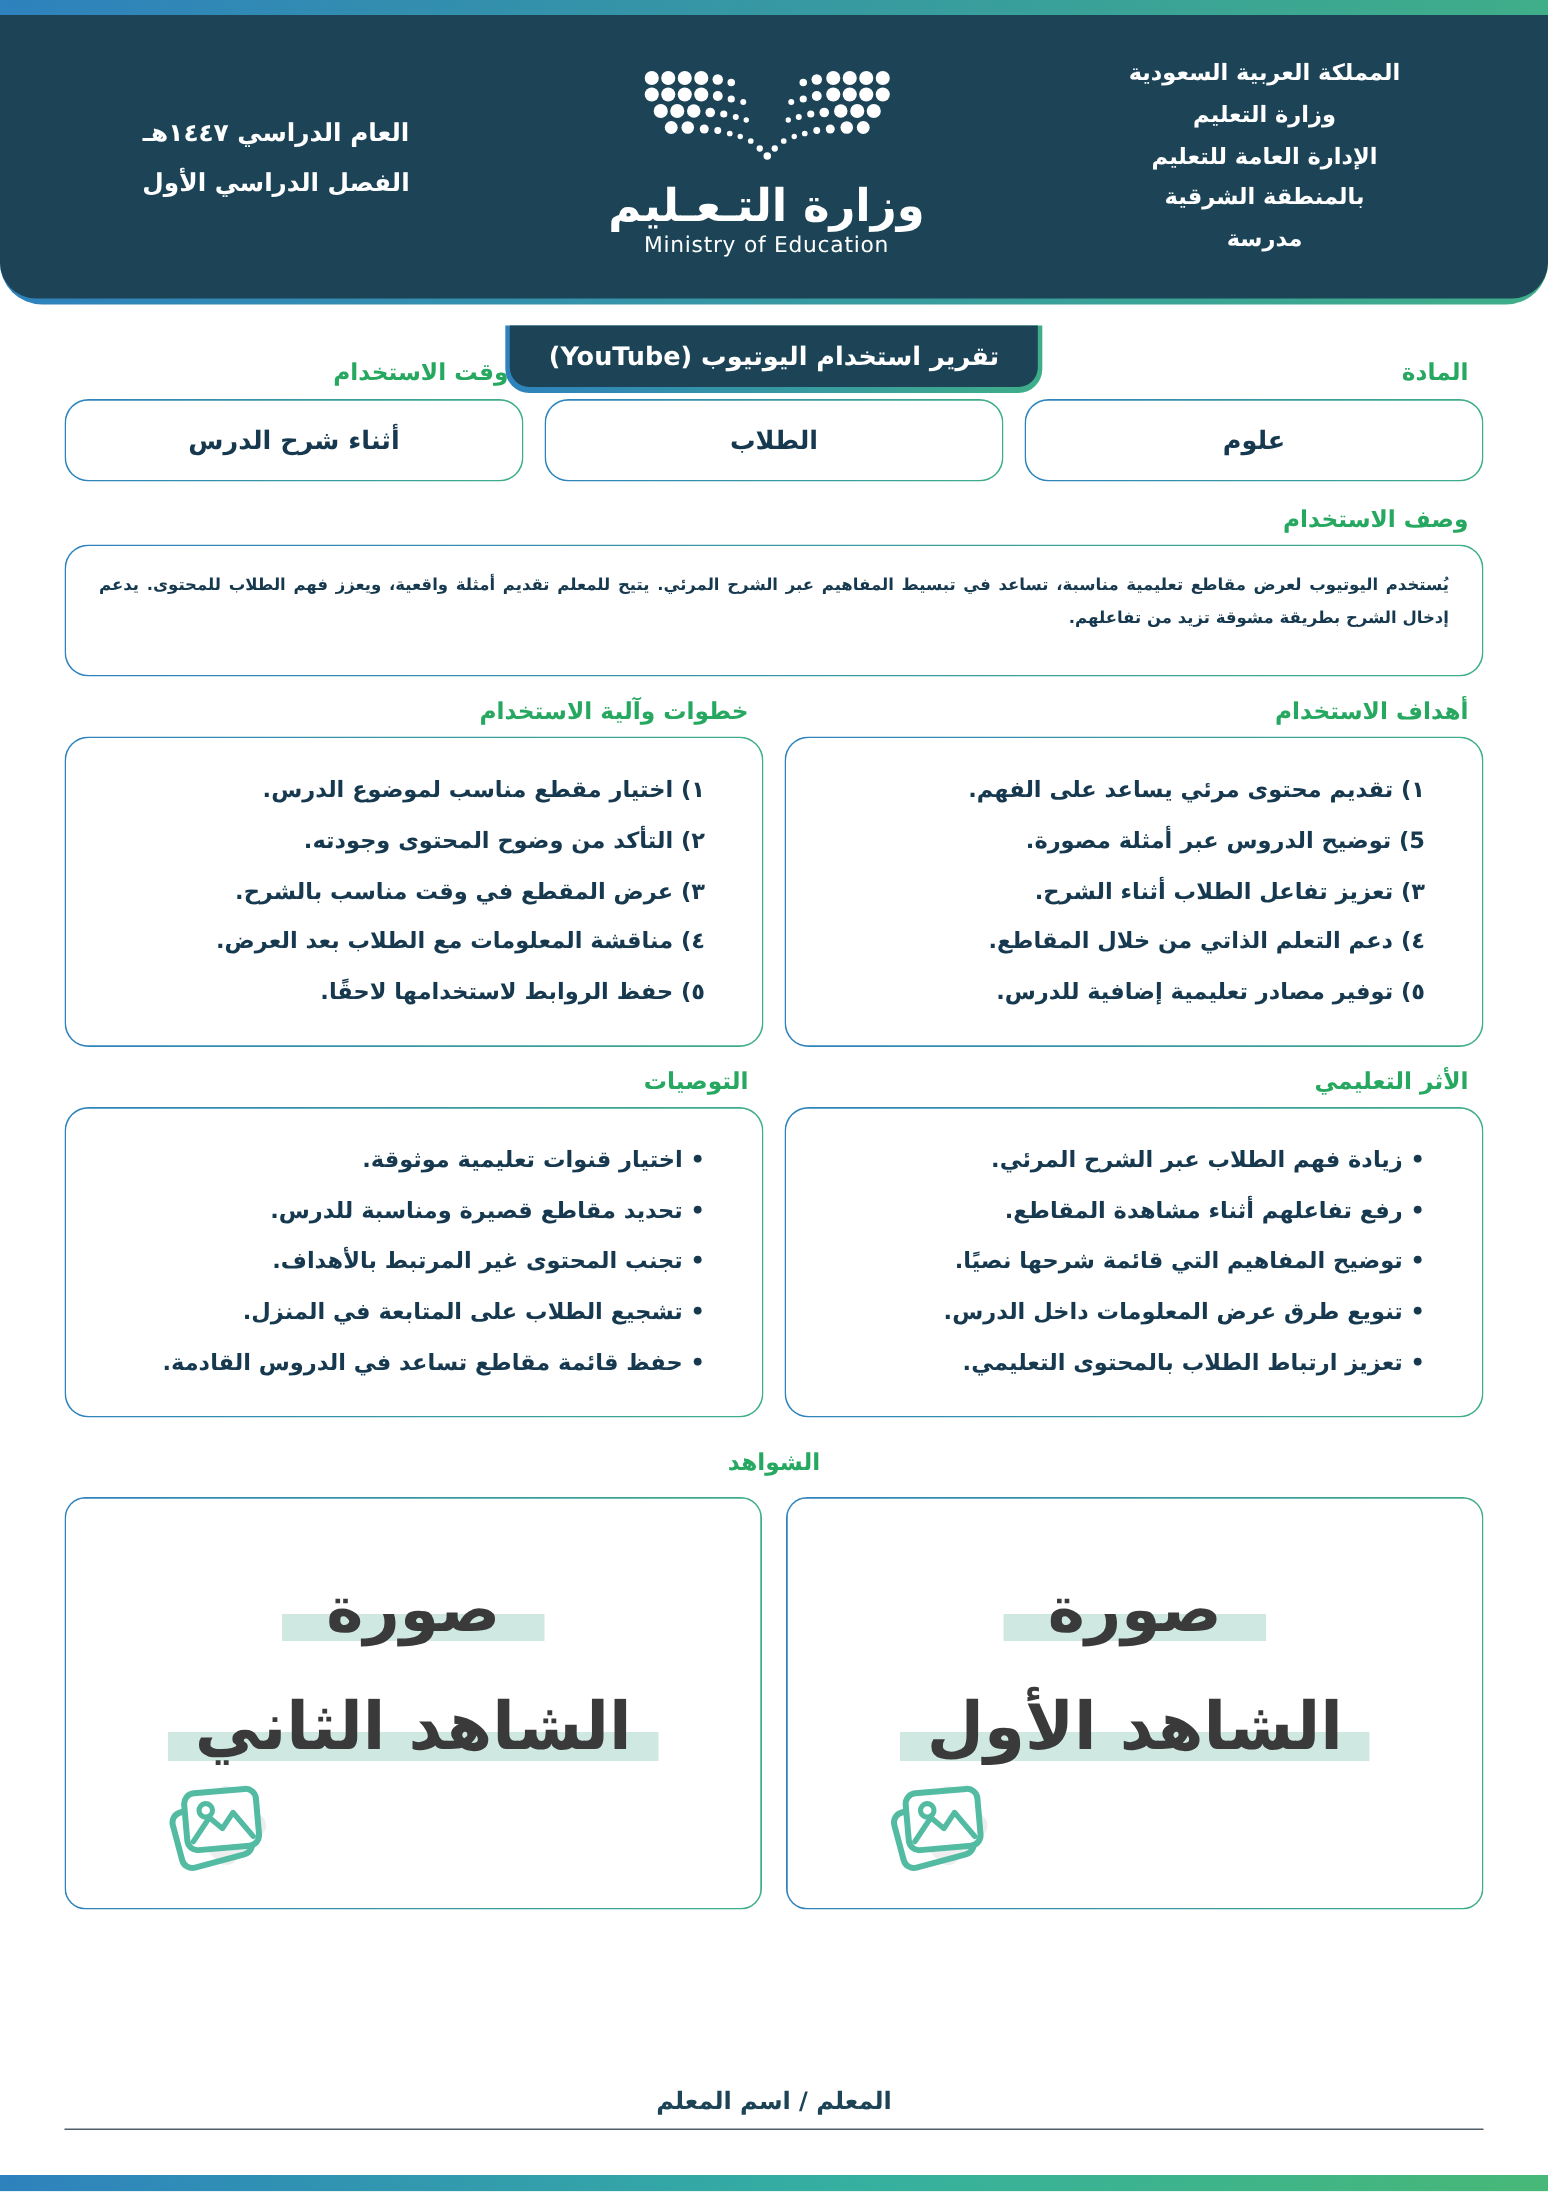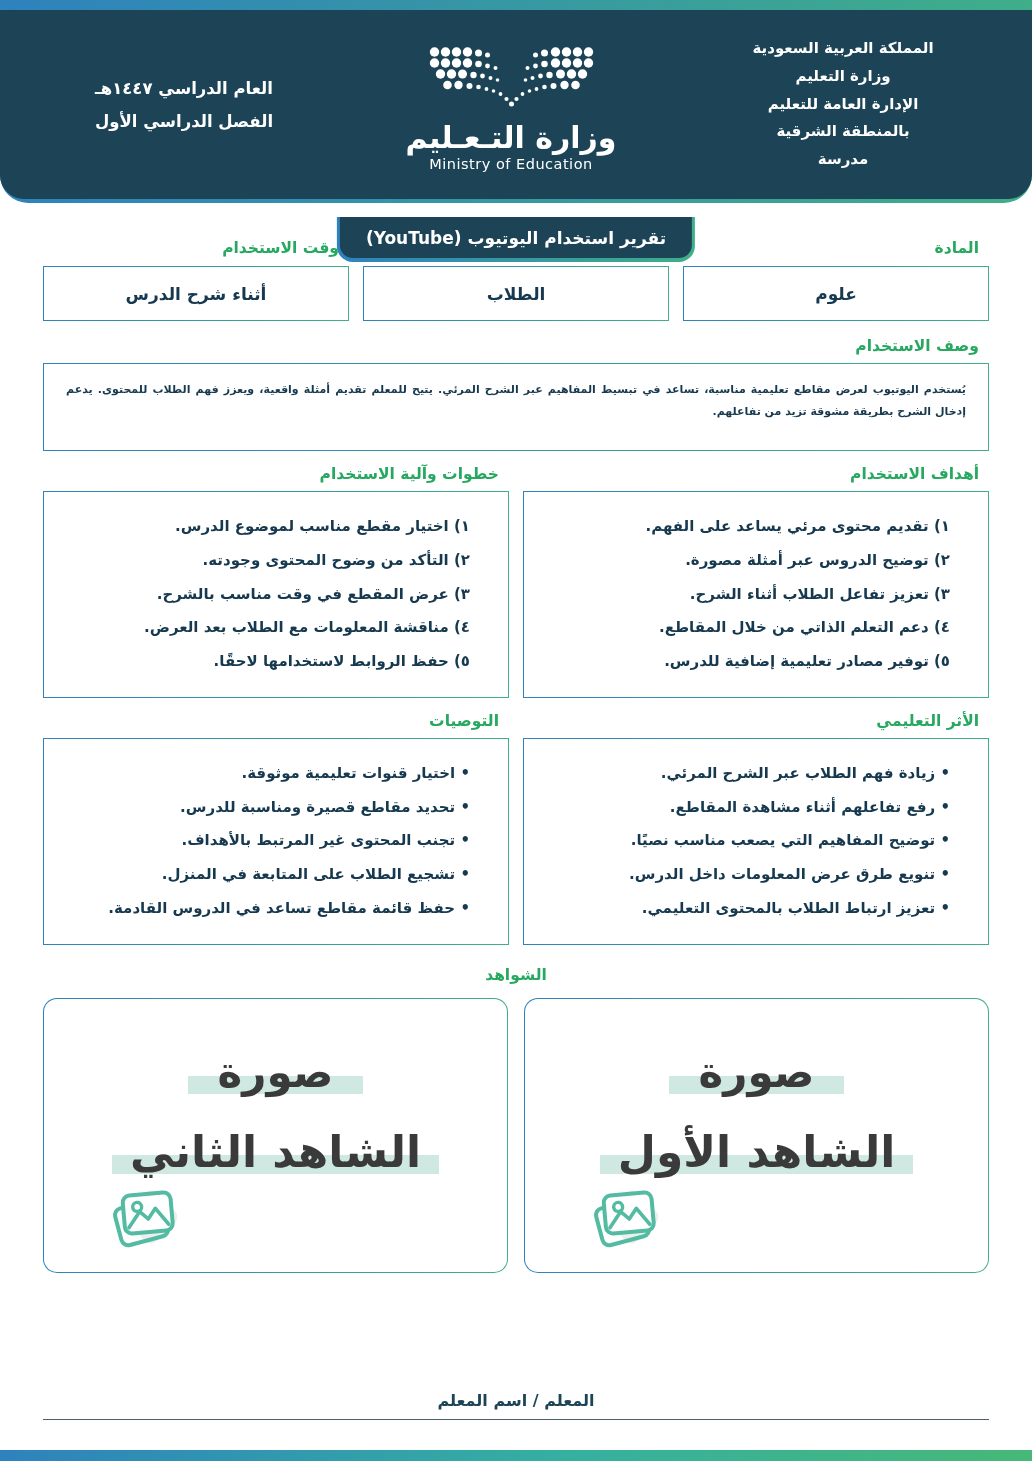--- a/index.html
+++ b/index.html
@@ -18,21 +18,21 @@
   .hdr-center { flex:1; padding-top:8px; }
   .logo-dots { width:175px; height:66px; }
   .logo-ar { color:#fff; font-size:30px; font-weight:bold; margin-top:10px; line-height:1.1; }
   .logo-en { color:#fff; font-size:14.5px; margin-top:2px; letter-spacing:0.5px; direction:ltr; }
 
   .badge-wrap { position:absolute; top:207px; left:50%; transform:translateX(-50%); z-index:5;
     background:linear-gradient(90deg,#2e82bd,#3fae89); padding:0 3px 3.5px 3px; border-radius:0 0 16px 16px; }
   .badge { background:#1c4456; color:#fff; font-weight:bold; font-size:17px; padding:11px 26px 10px; border-radius:0 0 13px 13px; white-space:nowrap; }
 
   
-  .gbox { border:1.7px solid transparent; border-radius:0;
+  .gbox { border:1.7px solid transparent; border-radius:16px;
     background:linear-gradient(#fff,#fff) padding-box, linear-gradient(90deg,#2e82bd,#3fae89) border-box; }
 
   .glabel { color:#27a860; font-weight:bold; font-size:15.5px; text-align:right; }
 
   
   .fields-row { display:flex; gap:14px; margin:36px 43px 0; }
   .field { flex:1; }
   .field .glabel { padding-left:0; padding-right:10px; margin-bottom:9px; }
   .field-value { height:55px; display:flex; align-items:center; justify-content:center;
     font-weight:bold; font-size:17px; color:#16394f; }
@@ -184,21 +184,21 @@
   </div>
 
   <div class="glabel desc-label">وصف الاستخدام</div>
   <div class="gbox desc-box">يُستخدم اليوتيوب لعرض مقاطع تعليمية مناسبة، تساعد في تبسيط المفاهيم عبر الشرح المرئي. يتيح للمعلم تقديم أمثلة واقعية، ويعزز فهم الطلاب للمحتوى. يدعم إدخال الشرح بطريقة مشوقة تزيد من تفاعلهم.</div>
 
   <div class="cols">
     <div class="col">
       <div class="glabel">أهداف الاستخدام</div>
       <div class="gbox list-box">
         <div class="li">١) تقديم محتوى مرئي يساعد على الفهم.</div>
-        <div class="li">٢) توضيح الدروس عبر أمثلة مصورة.</div>
+        <div class="li">5) توضيح الدروس عبر أمثلة مصورة.</div>
         <div class="li">٣) تعزيز تفاعل الطلاب أثناء الشرح.</div>
         <div class="li">٤) دعم التعلم الذاتي من خلال المقاطع.</div>
         <div class="li">٥) توفير مصادر تعليمية إضافية للدرس.</div>
       </div>
     </div>
     <div class="col">
       <div class="glabel">خطوات وآلية الاستخدام</div>
       <div class="gbox list-box">
         <div class="li">١) اختيار مقطع مناسب لموضوع الدرس.</div>
         <div class="li">٢) التأكد من وضوح المحتوى وجودته.</div>
@@ -208,21 +208,21 @@
       </div>
     </div>
   </div>
 
   <div class="cols">
     <div class="col">
       <div class="glabel">الأثر التعليمي</div>
       <div class="gbox list-box blist">
         <div class="li">زيادة فهم الطلاب عبر الشرح المرئي.</div>
         <div class="li">رفع تفاعلهم أثناء مشاهدة المقاطع.</div>
-        <div class="li">توضيح المفاهيم التي يصعب مناسب نصيًا.</div>
+        <div class="li">توضيح المفاهيم التي قائمة شرحها نصيًا.</div>
         <div class="li">تنويع طرق عرض المعلومات داخل الدرس.</div>
         <div class="li">تعزيز ارتباط الطلاب بالمحتوى التعليمي.</div>
       </div>
     </div>
     <div class="col">
       <div class="glabel">التوصيات</div>
       <div class="gbox list-box blist">
         <div class="li">اختيار قنوات تعليمية موثوقة.</div>
         <div class="li">تحديد مقاطع قصيرة ومناسبة للدرس.</div>
         <div class="li">تجنب المحتوى غير المرتبط بالأهداف.</div>

